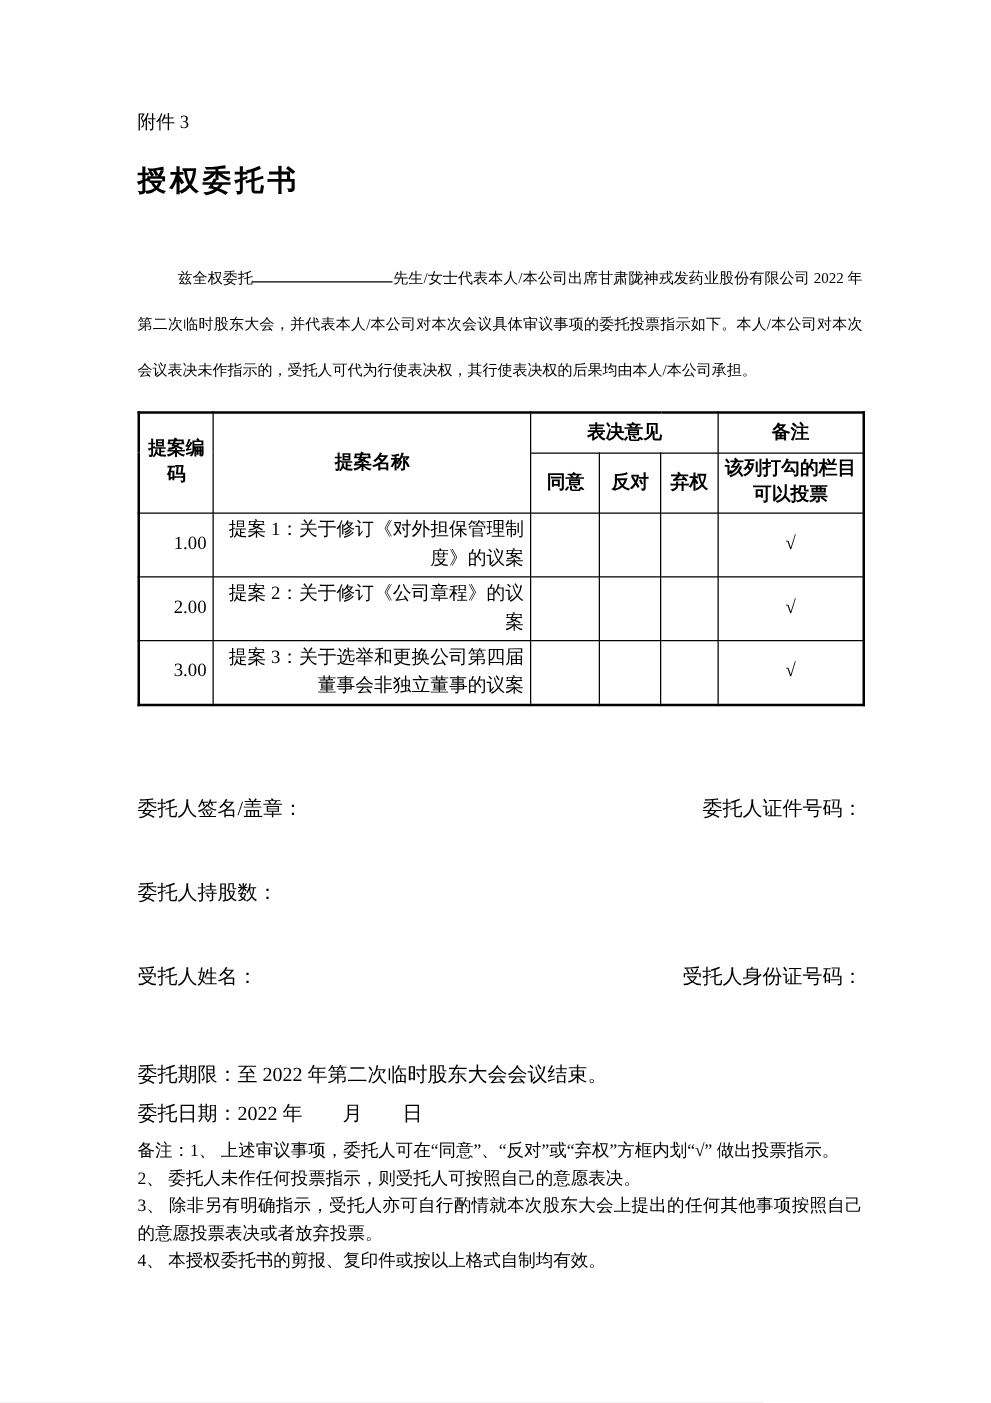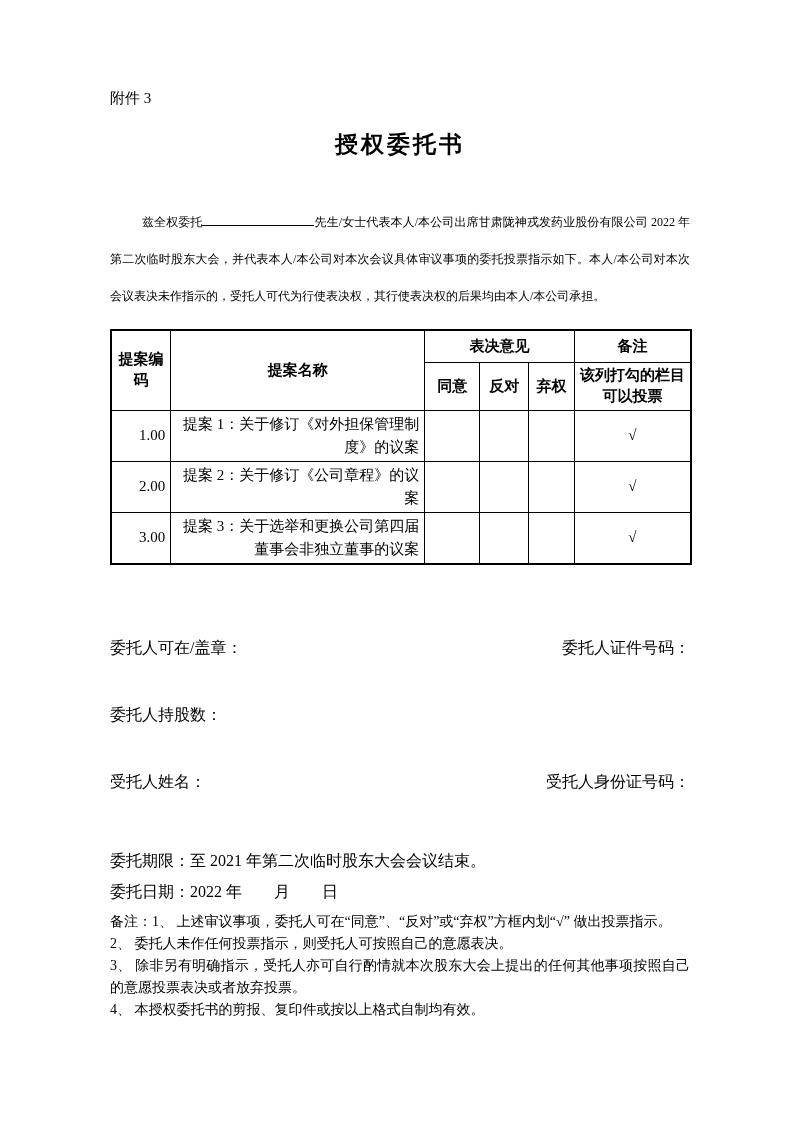--- a/index.html
+++ b/index.html
@@ -14,21 +14,21 @@
     font-family: "Liberation Serif", "DejaVu Serif", serif;
     padding: 88px 103px 0 110px;
     overflow: hidden;
   }
   .attachment-label {
     font-size: 15px;
     line-height: 20px;
   }
   .doc-title {
     margin-top: 22px;
-    text-align: center;
+    text-align: left;
     font-size: 23px;
     font-weight: bold;
     letter-spacing: 3px;
     line-height: 30px;
   }
   .intro {
     margin-top: 44px;
     font-size: 12px;
     line-height: 37px;
     text-align: justify;
@@ -148,33 +148,33 @@
       <td></td>
       <td></td>
       <td></td>
       <td class="remark-cell">√</td>
     </tr>
   </tbody>
     </table>
 
   <div class="fields">
     <div class="field-row">
-      <span class="left-col">委托人可在/盖章：</span>
+      <span class="left-col">委托人签名/盖章：</span>
       <span class="right-col">委托人证件号码：</span>
     </div>
     <div class="field-row">
       <span class="left-col">委托人持股数：</span>
     </div>
     <div class="field-row">
       <span class="left-col">受托人姓名：</span>
       <span class="right-col">受托人身份证号码：</span>
     </div>
   </div>
 
-  <div class="term-line">委托期限：至 2021 年第二次临时股东大会会议结束。</div>
+  <div class="term-line">委托期限：至 2022 年第二次临时股东大会会议结束。</div>
 
   <div class="date-line">委托日期：2022 年　　月　　日</div>
 
   <div class="notes">
     <p>备注：1、 上述审议事项，委托人可在“同意”、“反对”或“弃权”方框内划“√” 做出投票指示。</p>
     <p>2、 委托人未作任何投票指示，则受托人可按照自己的意愿表决。</p>
     <p>3、 除非另有明确指示，受托人亦可自行酌情就本次股东大会上提出的任何其他事项按照自己的意愿投票表决或者放弃投票。</p>
     <p>4、 本授权委托书的剪报、复印件或按以上格式自制均有效。</p>
   </div>
 

